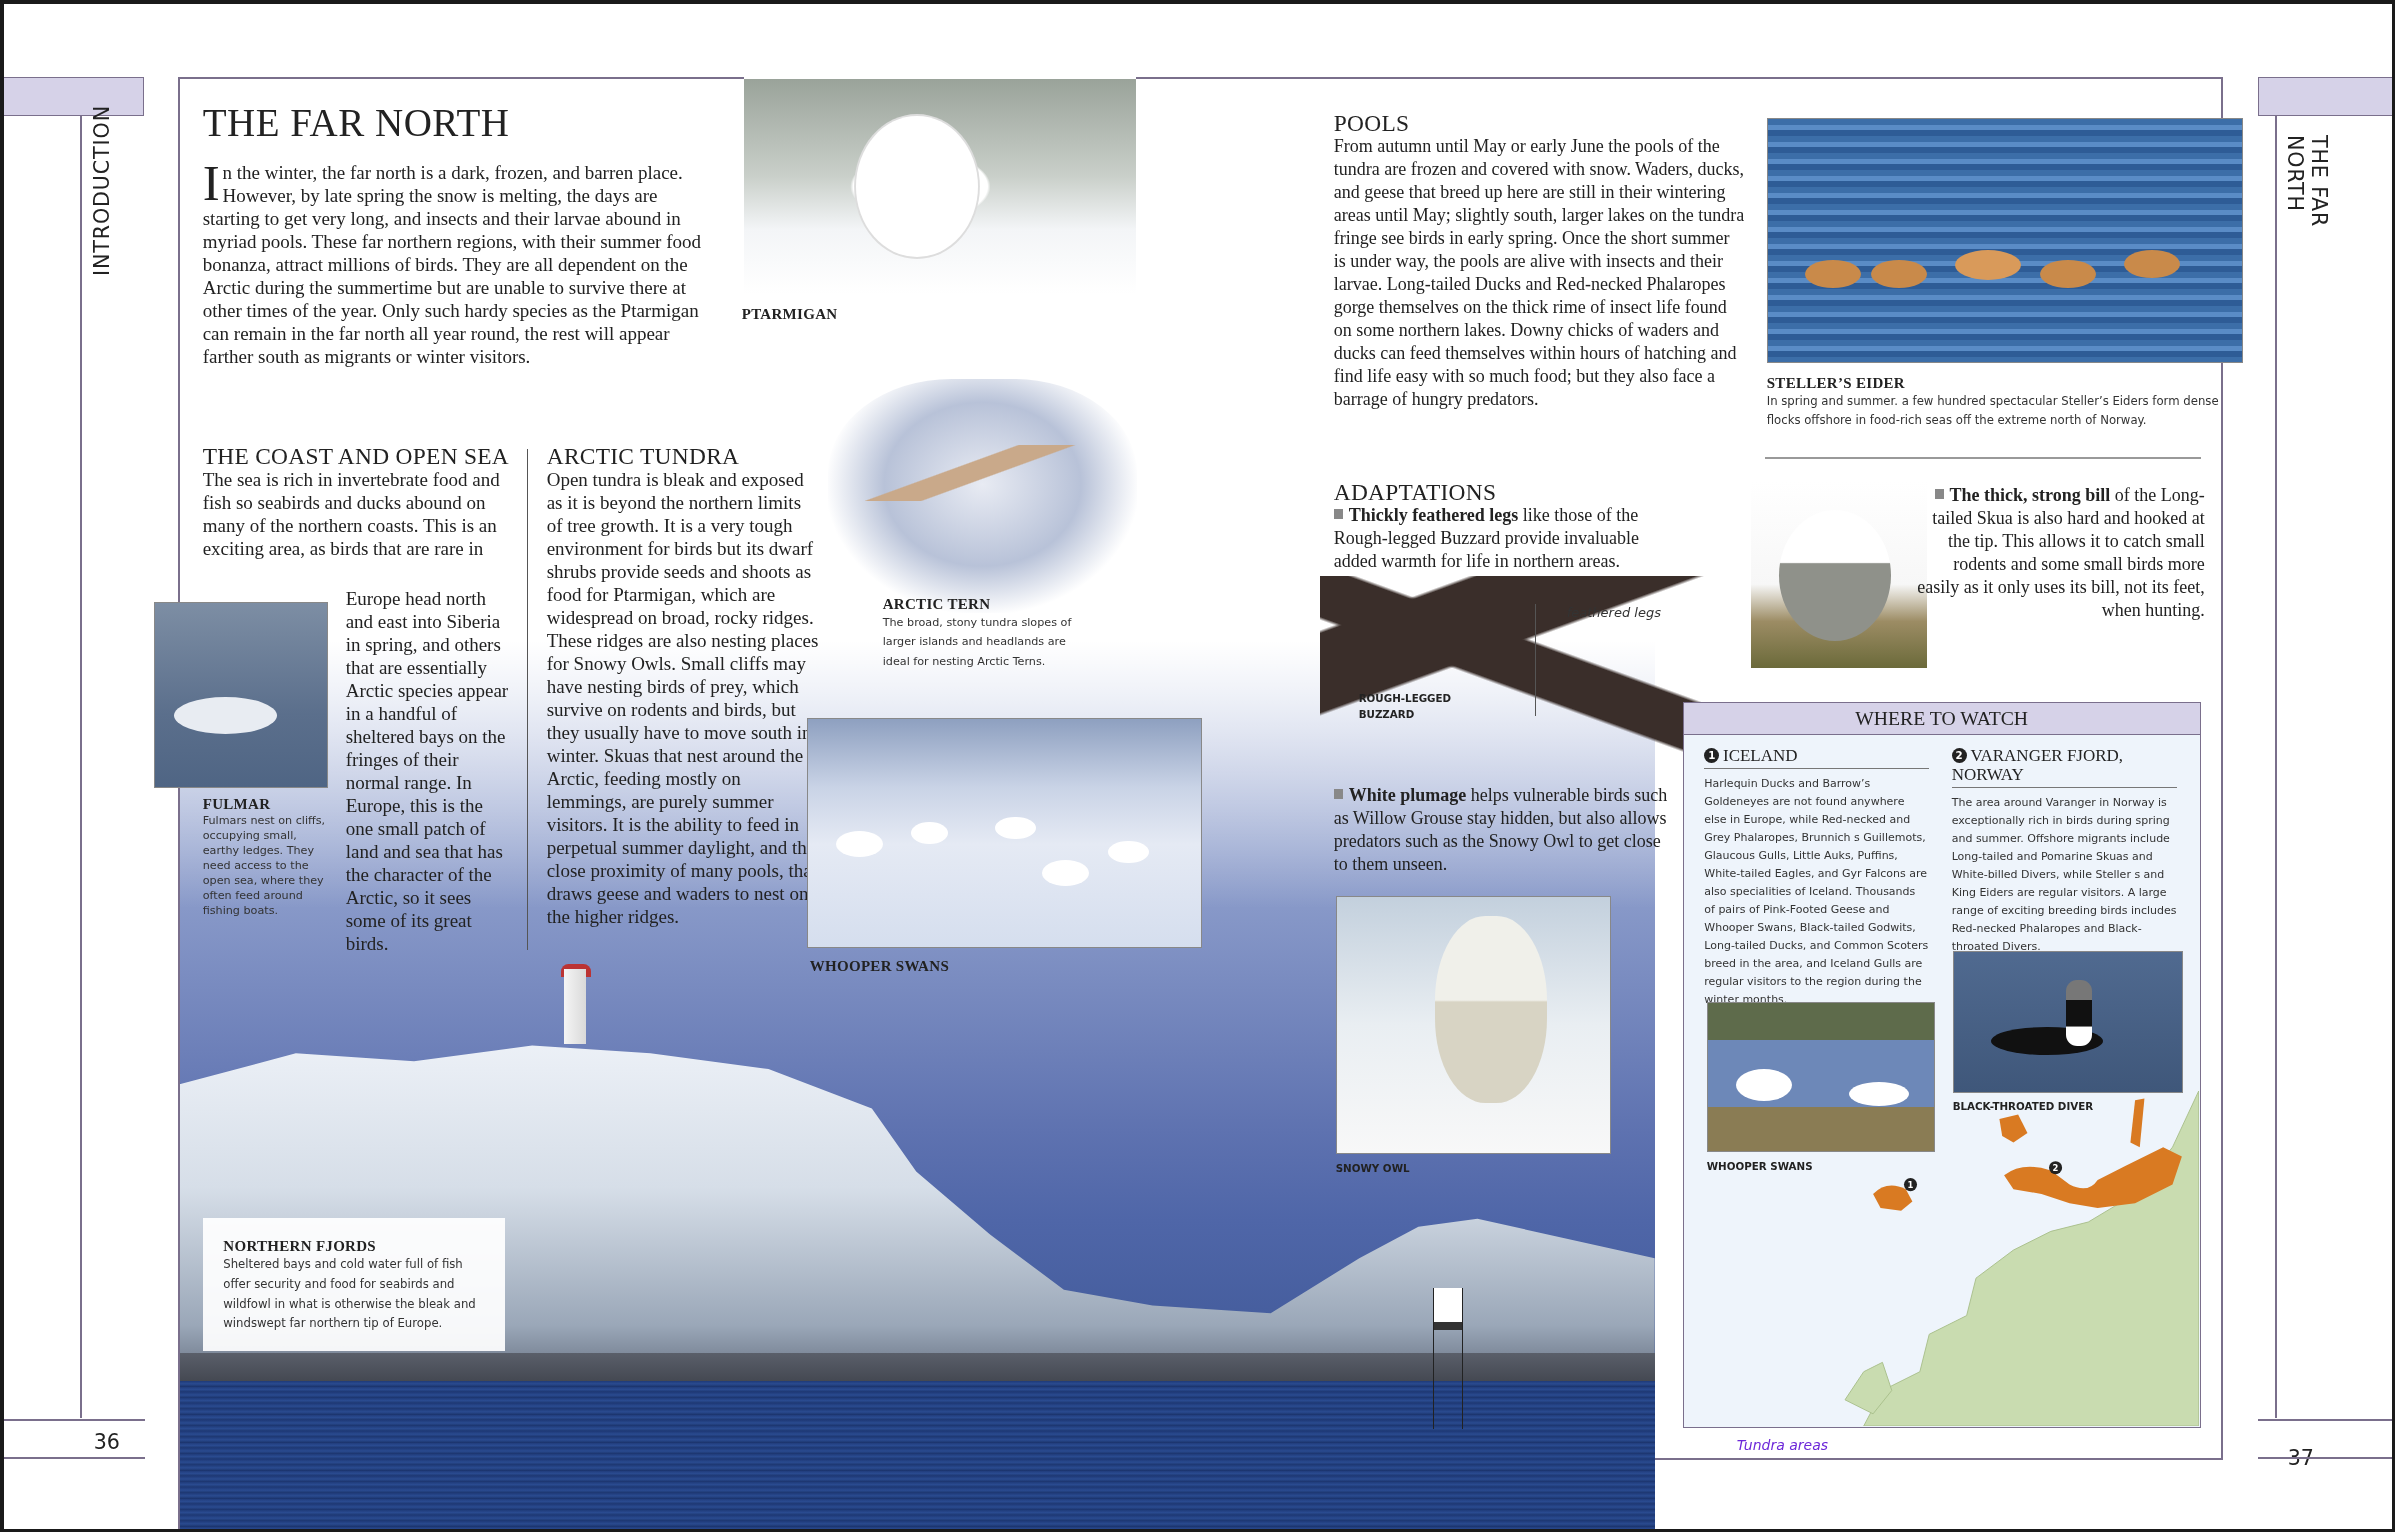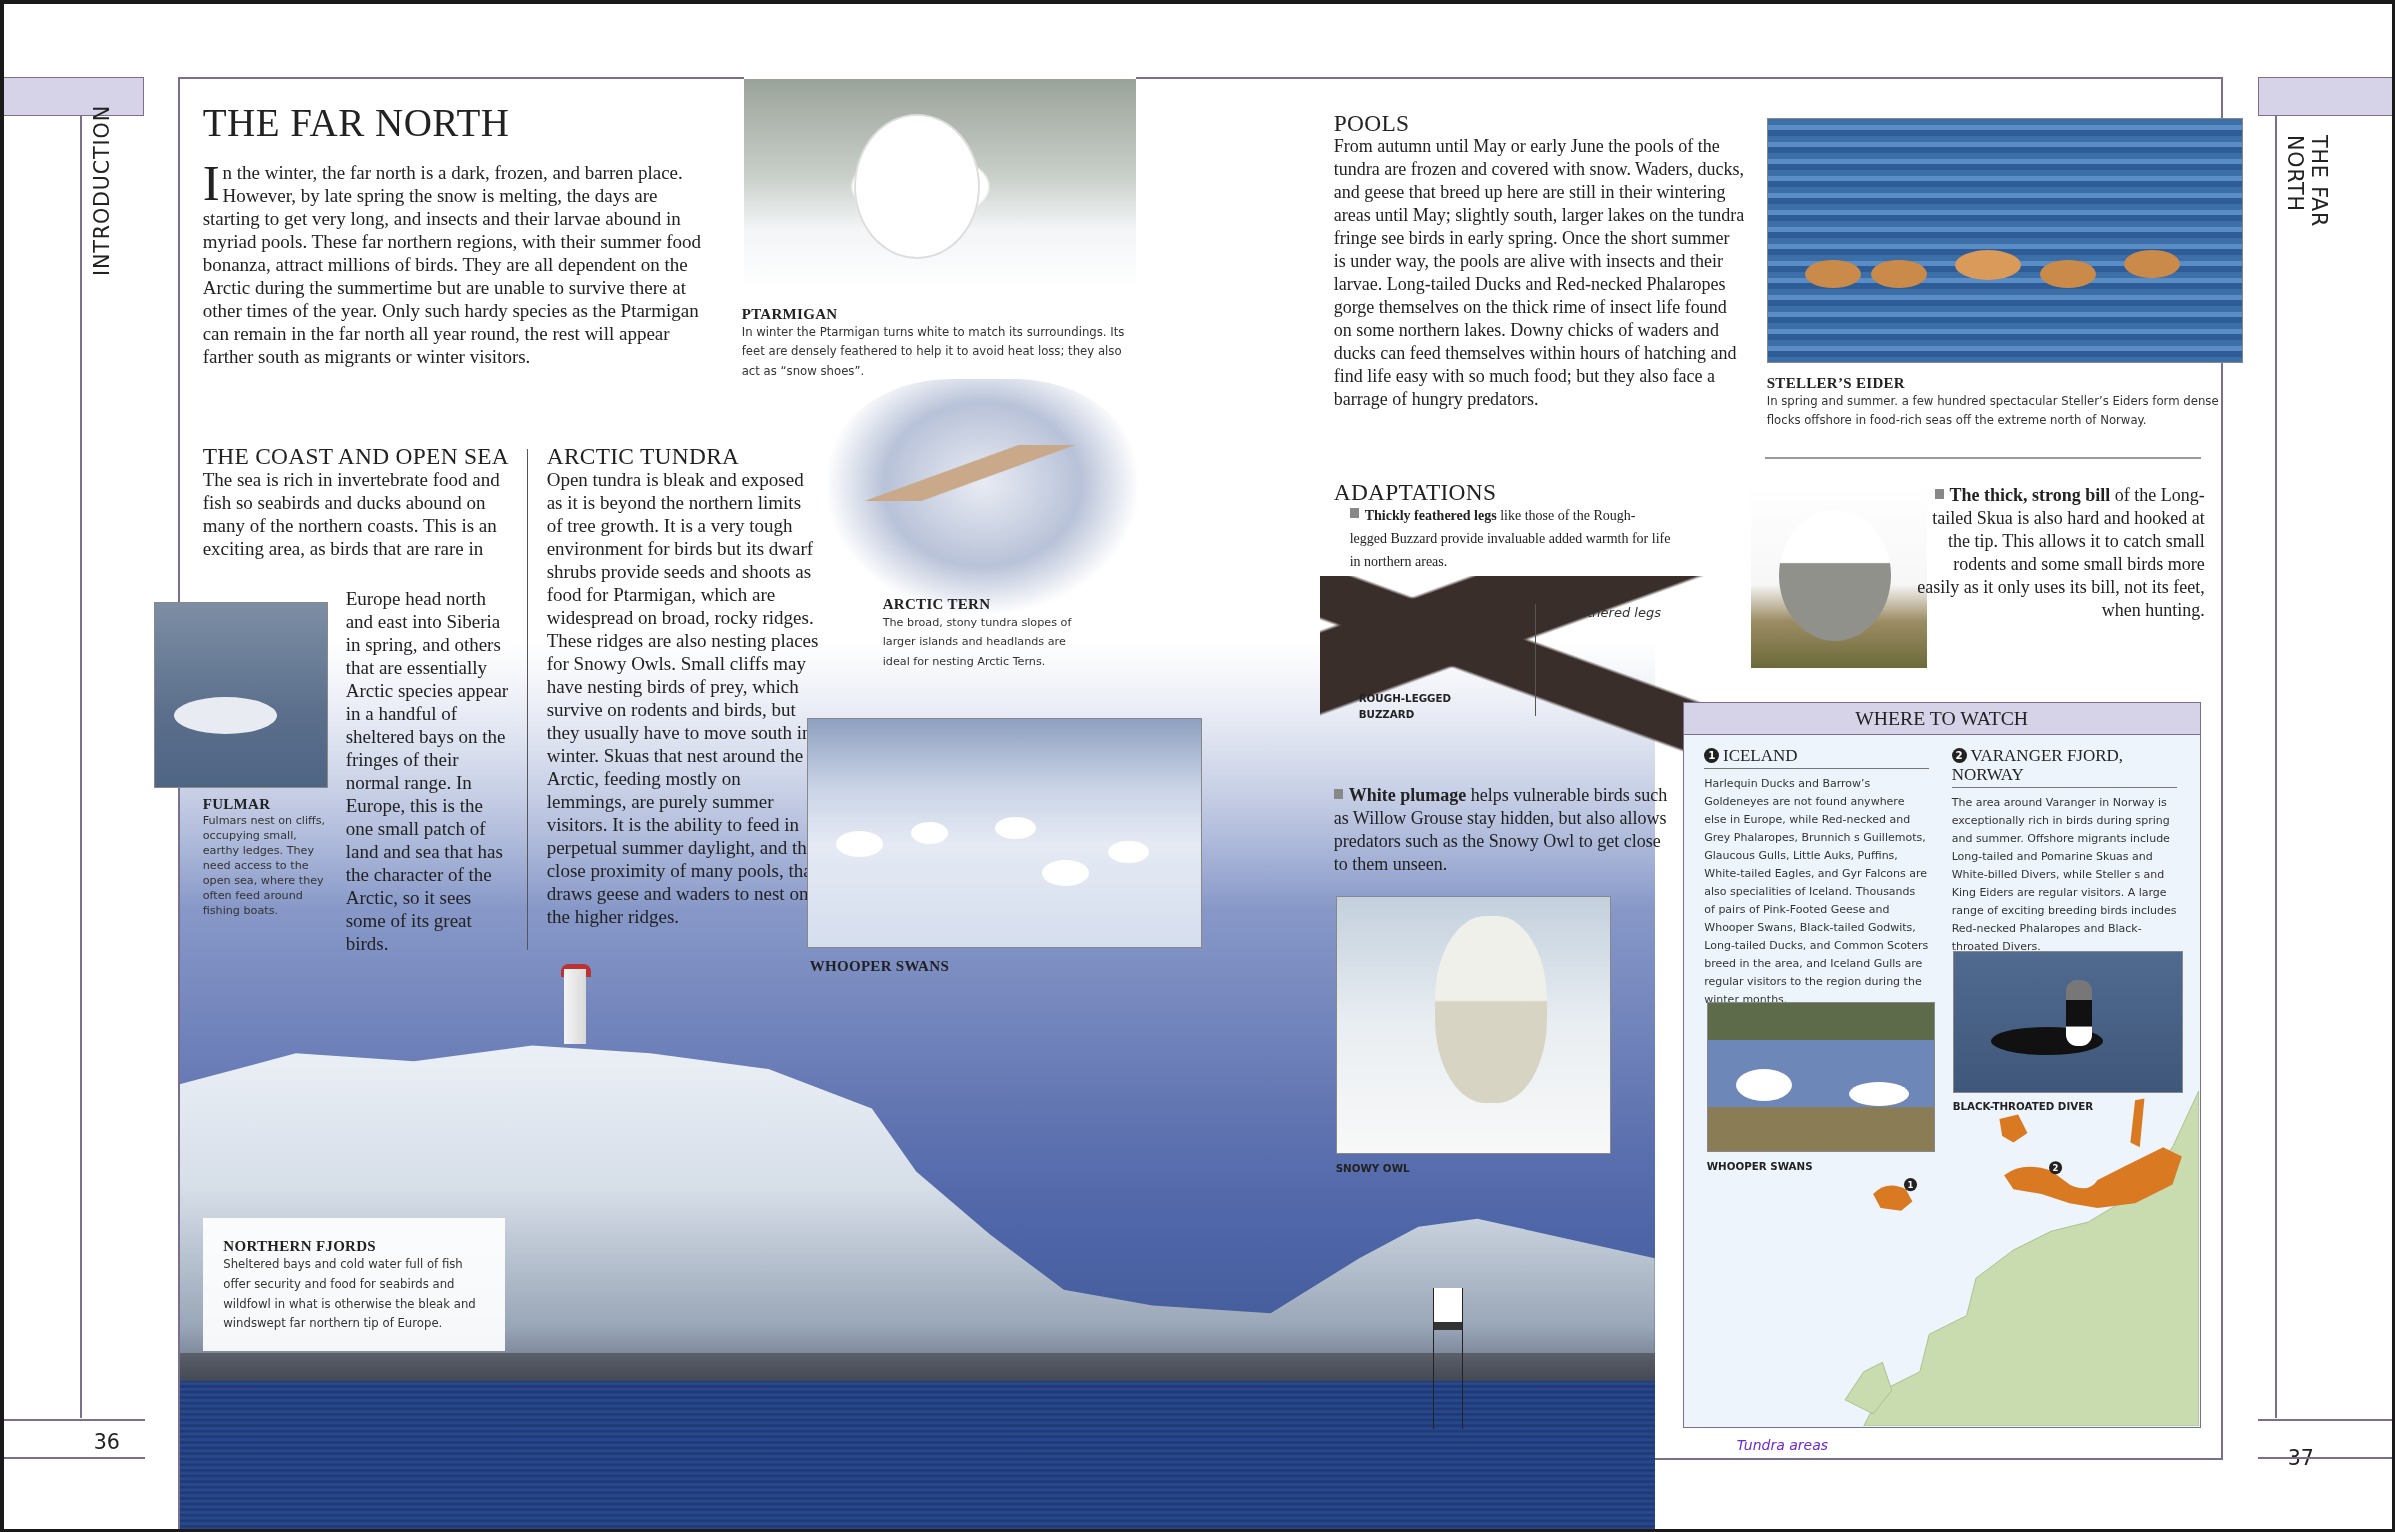--- a/index.html
+++ b/index.html
@@ -118,21 +118,20 @@
   <h1 class="title serif">THE FAR NORTH</h1>
   <div class="intro body serif">
     <span class="dropcap">I</span><span>n the winter, the far north is a dark, frozen, and barren place. However, by late spring the snow is melting, the days are starting to get very long, and insects and their larvae abound in myriad pools. These far northern regions, with their summer food bonanza, attract millions of birds. They are all dependent on the Arctic during the summertime but are unable to survive there at other times of the year. Only such hardy species as the Ptarmigan can remain in the far north all year round, the rest will appear farther south as migrants or winter visitors.</span>
   </div>
 
   <div class="photo ptarmigan">
     <div class="bird-shape" style="left:112px; top:37px; width:122px; height:141px; box-shadow: 0 0 0 1.9px #ddd;"></div>
   </div>
   <div class="abs" style="left:738px; top:302px; width:394px;">
     <div class="cap-title">PTARMIGAN</div>
-    <div class="cap-text">In winter the Ptarmigan turns white to match its surroundings. Its feet are densely feathered to help it to avoid heat loss; they also act as “snow shoes”.</div>
   </div>
 
   <div class="abs" style="left:199px; top:440px; width:309px;">
     <h2 class="sec serif">THE COAST AND OPEN SEA</h2>
     <div class="body serif">The sea is rich in invertebrate food and fish so seabirds and ducks abound on many of the northern coasts. This is an exciting area, as birds that are rare in</div>
   </div>
   <div class="abs body serif" style="left:342px; top:583px; width:169px;">Europe head north and east into Siberia in spring, and others that are essentially Arctic species appear in a handful of sheltered bays on the fringes of their normal range. In Europe, this is the one small patch of land and sea that has the character of the Arctic, so it sees some of its great birds.</div>
 
   <div class="photo fulmar">
     <div class="bird-shape" style="left:19px; top:94px; width:103px; height:37px; background:#e8ecf2;"></div>
@@ -186,21 +185,21 @@
     <div class="bird-shape" style="left:356px; top:131px; width:56px; height:28px; background:#c98a4a;"></div>
   </div>
   <div class="abs" style="left:1763px; top:371px; width:468px;">
     <div class="cap-title">STELLER’S EIDER</div>
     <div class="cap-text">In spring and summer. a few hundred spectacular Steller’s Eiders form dense flocks offshore in food-rich seas off the extreme north of Norway.</div>
   </div>
   <div class="divider-h" style="left:1761px; top:453px; width:436px;"></div>
 
   <div class="abs" style="left:1330px; top:476px; width:337px;">
     <h2 class="sec serif">ADAPTATIONS</h2>
-    <div class="body serif" style="font-size:14px;margin-left:16px;">
+    <div class="body serif" style="font-size:18px;">
       <span class="bullet"></span><b>Thickly feathered legs</b><span> like those of the Rough-legged Buzzard provide invaluable added warmth for life in northern areas.</span>
     </div>
   </div>
 
   <div class="abs" style="left:1316px; top:572px; width:422px; height:206px;
        background: linear-gradient(160deg, transparent 15%, #3a2e2a 16% 38%, transparent 39%), linear-gradient(20deg, transparent 45%, #3a2e2a 46% 60%, transparent 61%);"></div>
   <div class="abs" style="left:1531px; top:600px; width:0.9px; height:112px; background:#555;"></div>
   <div class="abs sans" style="left:1563px; top:601px; font-size:13px; font-style:italic; color:#333;">feathered legs</div>
   <div class="abs label-small" style="left:1355px; top:686px; width:103px; font-size:10.3px; line-height:16px;">ROUGH-LEGGED BUZZARD</div>
 

